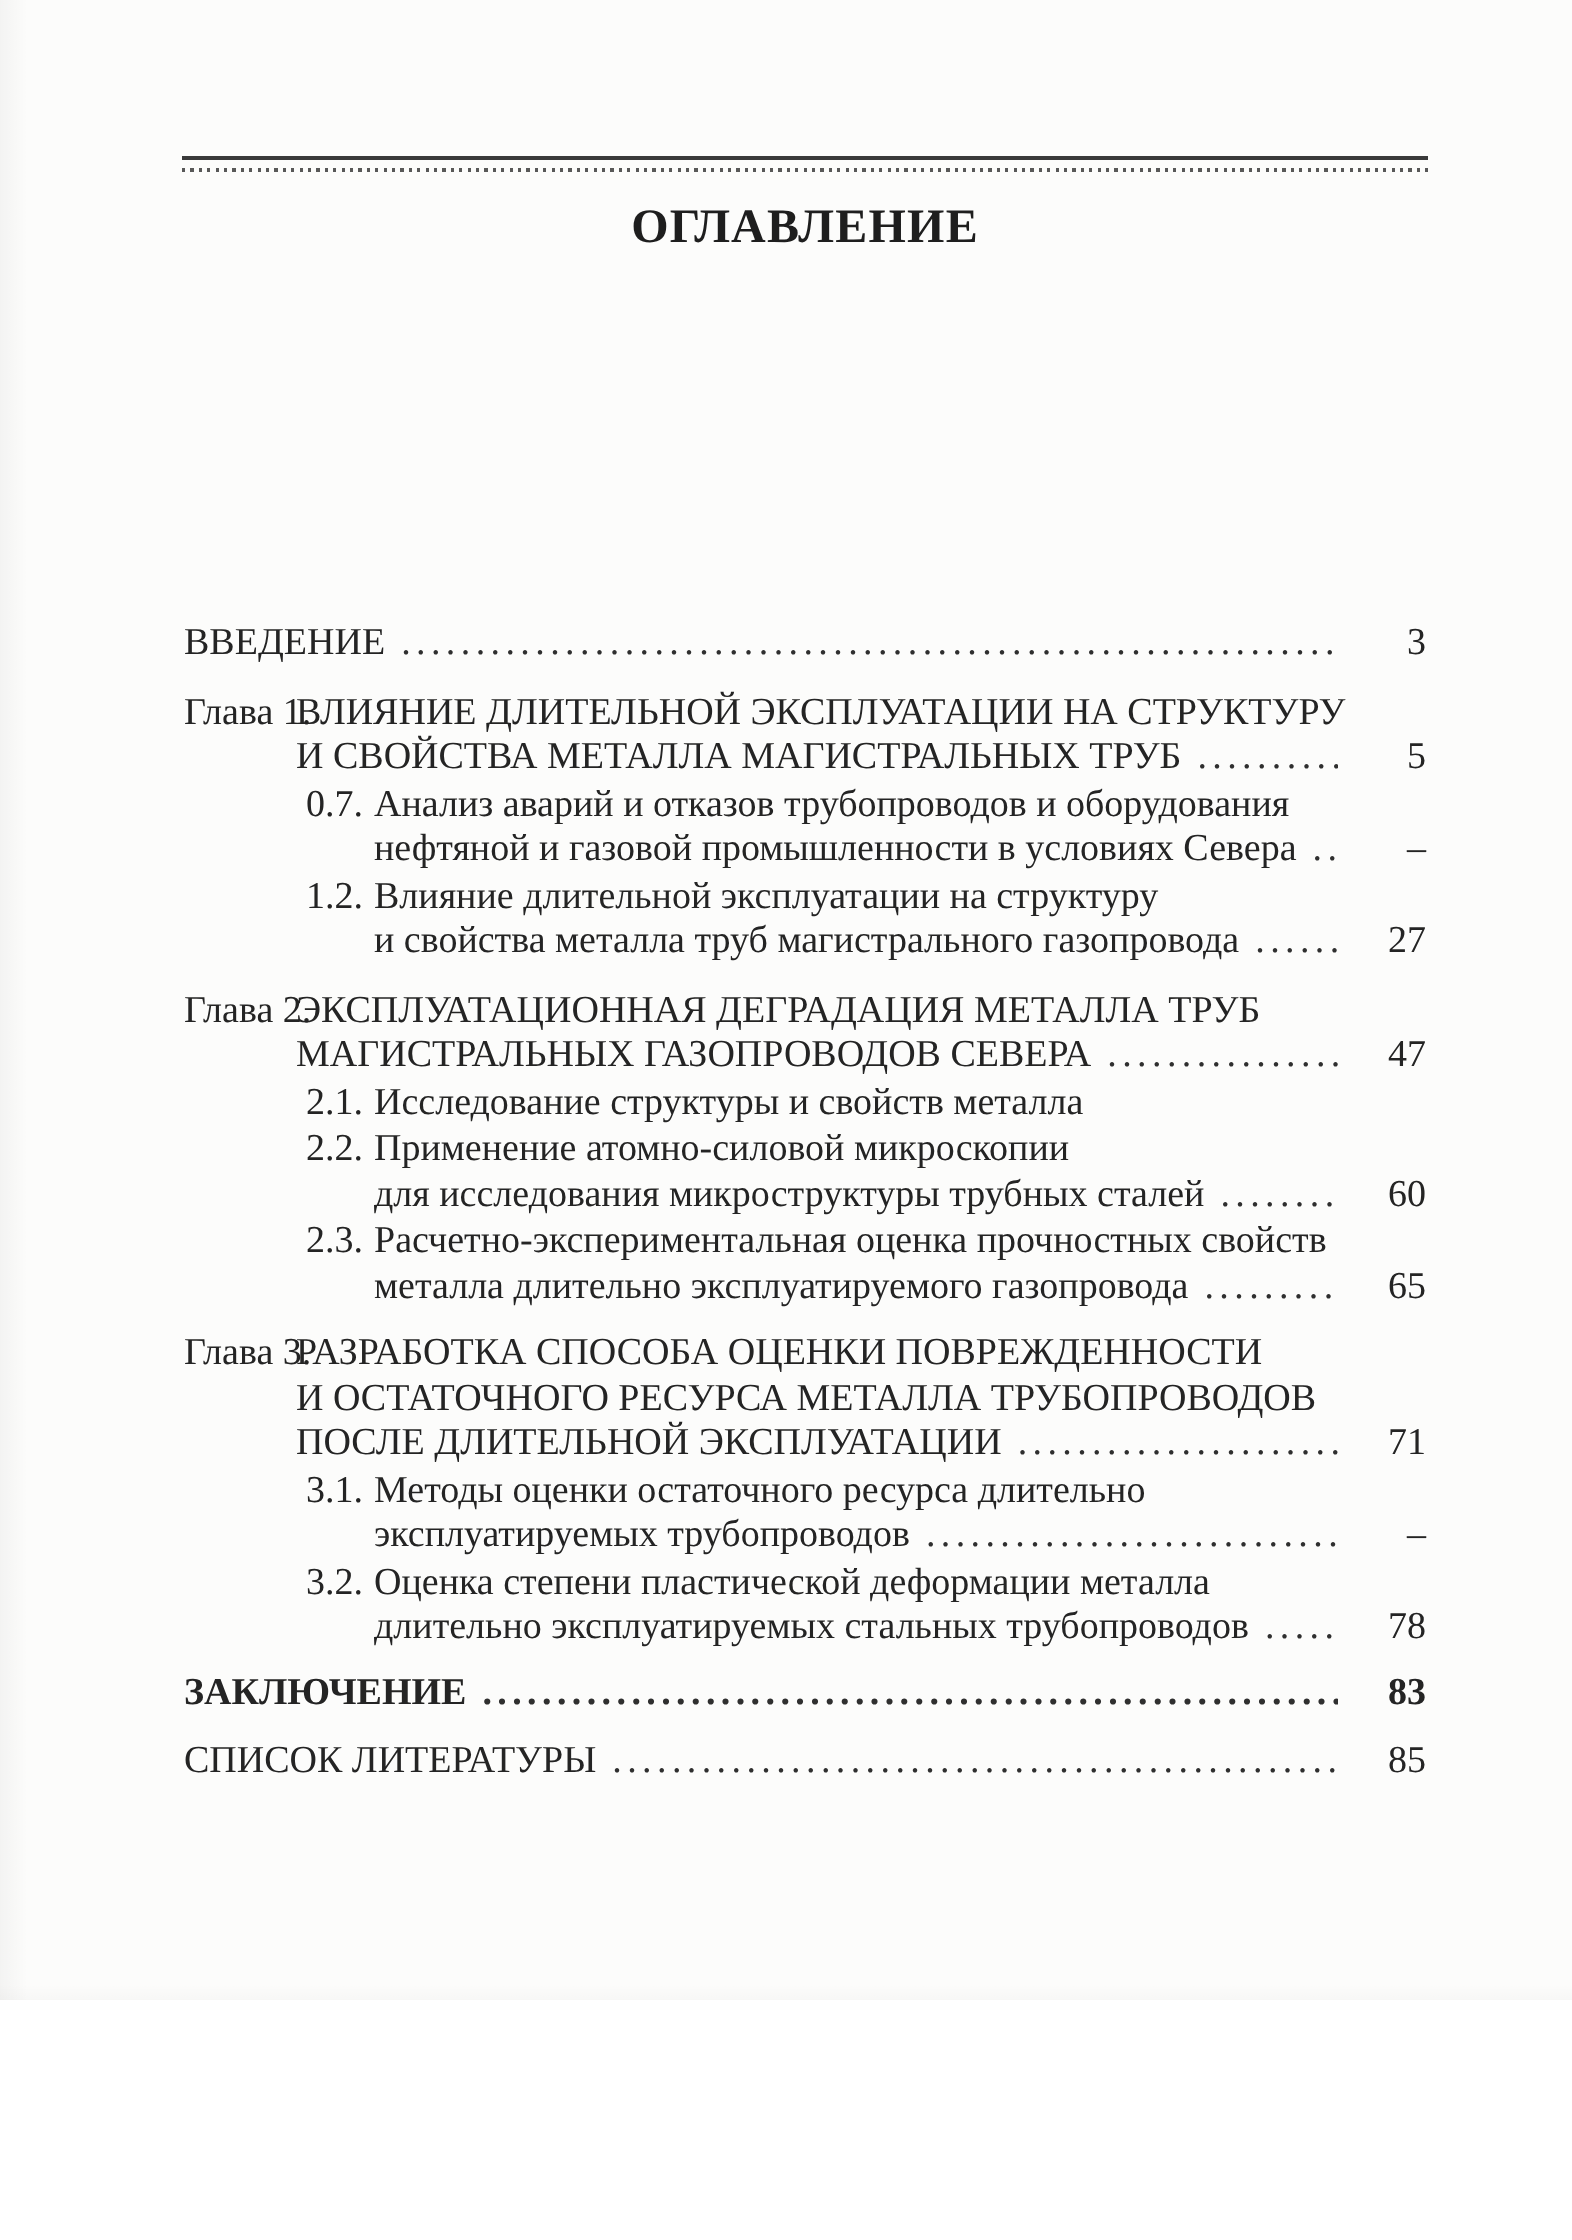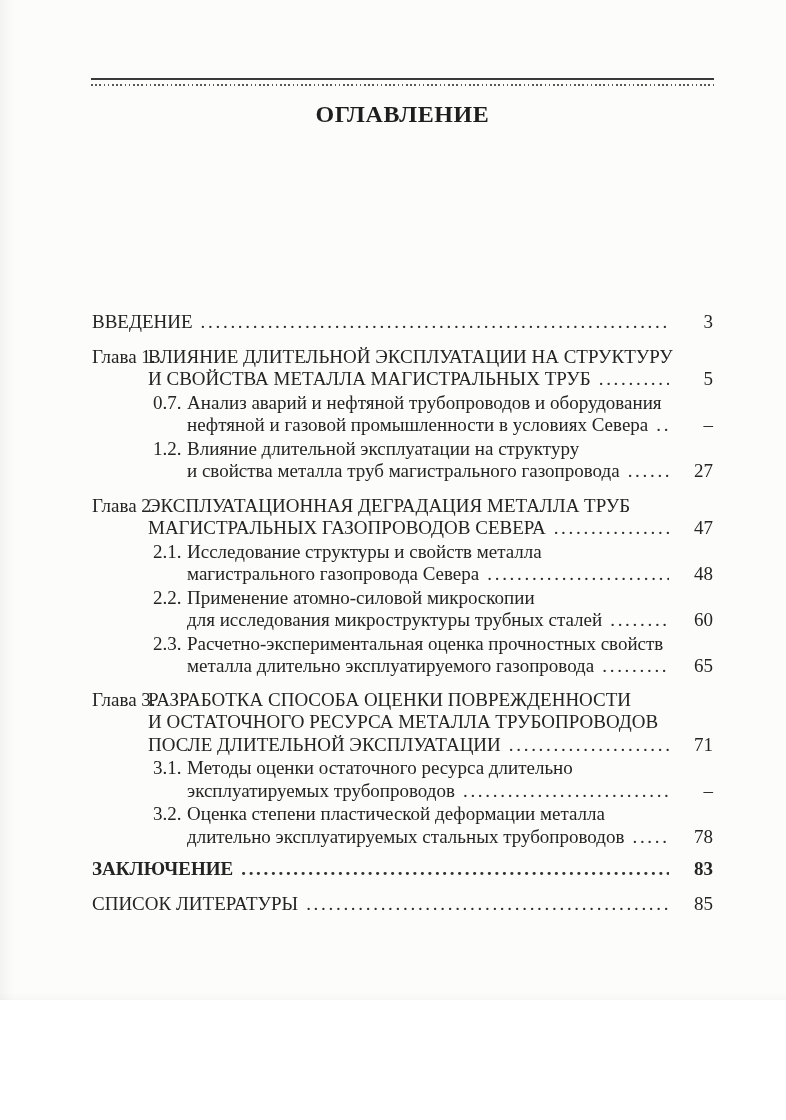--- a/index.html
+++ b/index.html
@@ -131,21 +131,21 @@
       <div class="line">ВЛИЯНИЕ ДЛИТЕЛЬНОЙ ЭКСПЛУАТАЦИИ НА СТРУКТУРУ</div>
       <div class="line last">
         <span class="text">И СВОЙСТВА МЕТАЛЛА МАГИСТРАЛЬНЫХ ТРУБ</span>
         <span class="leader"></span>
         <span class="page-num">5</span>
       </div>
     </div>
 
     <div class="entry sub">
       <span class="prefix">0.7.</span>
-      <div class="line">Анализ аварий и нефтяной трубопроводов и оборудования</div>
+      <div class="line">Анализ аварий и отказов трубопроводов и оборудования</div>
       <div class="line last">
         <span class="text">нефтяной и газовой промышленности в условиях Севера</span>
         <span class="leader"></span>
         <span class="page-num">–</span>
       </div>
     </div>
 
     <div class="entry sub">
       <span class="prefix">1.2.</span>
       <div class="line">Влияние длительной эксплуатации на структуру</div>
@@ -163,25 +163,20 @@
       <div class="line last">
         <span class="text">МАГИСТРАЛЬНЫХ ГАЗОПРОВОДОВ СЕВЕРА</span>
         <span class="leader"></span>
         <span class="page-num">47</span>
       </div>
     </div>
 
     <div class="entry sub">
       <span class="prefix">2.1.</span>
       <div class="line">Исследование структуры и свойств металла</div>
-      <div class="line last">
-        <span class="text">магистрального газопровода Севера</span>
-        <span class="leader"></span>
-        <span class="page-num">48</span>
-      </div>
     </div>
 
     <div class="entry sub">
       <span class="prefix">2.2.</span>
       <div class="line">Применение атомно-силовой микроскопии</div>
       <div class="line last">
         <span class="text">для исследования микроструктуры трубных сталей</span>
         <span class="leader"></span>
         <span class="page-num">60</span>
       </div>

